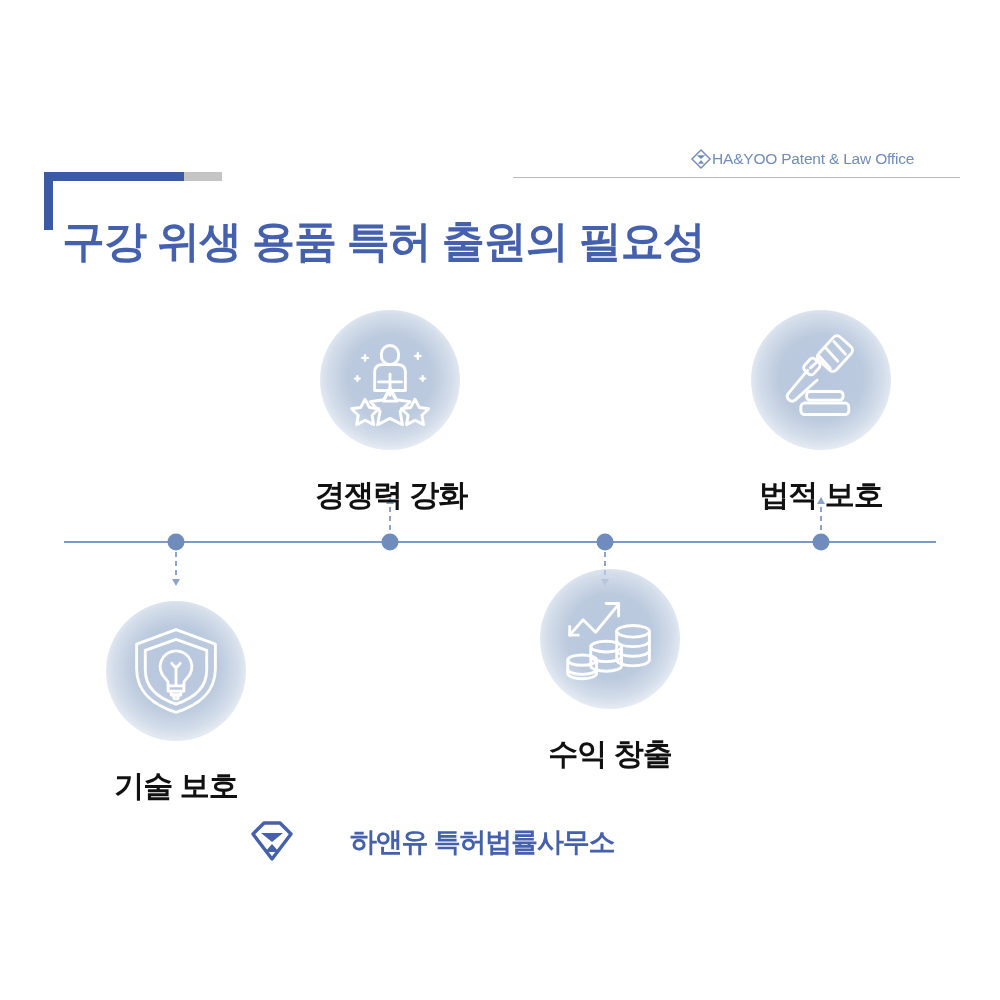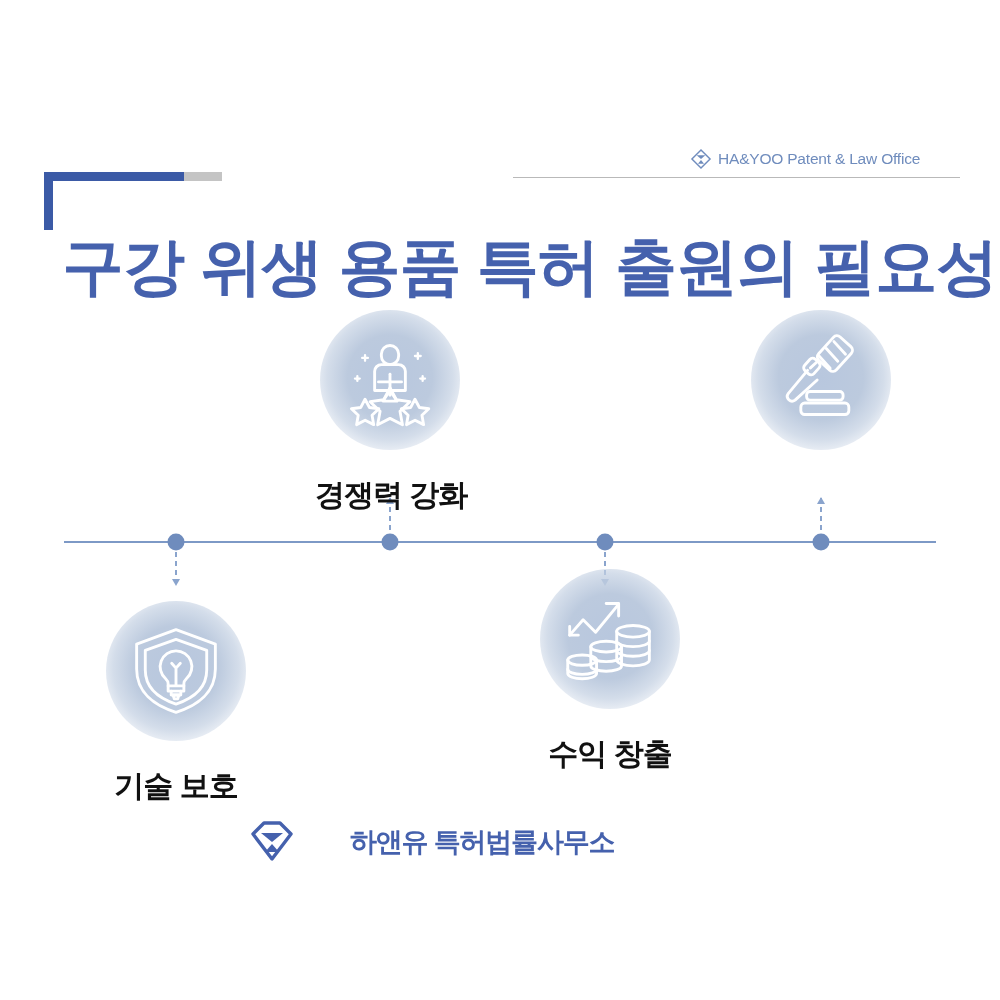--- a/index.html
+++ b/index.html
@@ -8,21 +8,21 @@
     background:#ffffff;
     font-family:"Liberation Sans","DejaVu Sans",sans-serif;
     overflow:hidden;
     position:relative;
   }
   .slide{position:absolute;inset:0;}
 
   
   .brand-row{
     position:absolute; left:690px; top:148px;
-    display:flex; align-items:center; gap:6px;
+    display:flex; align-items:center; 
   }
   .brand-mark{width:22px;height:22px;flex:0 0 auto;}
   .brand-text{
     font-size:15.5px; color:#6f8cbd; letter-spacing:-0.2px;
     white-space:nowrap; font-weight:400;
   }
 
   .rule-thin{
     position:absolute; left:513px; top:176.5px; width:447px; height:1.5px;
     background:#b9b9b9;
@@ -36,21 +36,21 @@
     background:#3b5aa6;
   }
   .bracket-v{
     position:absolute; left:44px; top:172px; width:9px; height:58px;
     background:#3b5aa6;
   }
 
   
   .title{
     position:absolute; left:62px; top:186px; width:900px;
-    font-size:62px; font-weight:700; color:#4561ad;
+    font-size:43px; font-weight:700; color:#4561ad;
     letter-spacing:-1px; line-height:1.25; white-space:nowrap;
   }
 
   
   .timeline{
     position:absolute; left:64px; top:541px; width:872px; height:2px;
     background:#7d99c6;
   }
   .tl-dot{
     position:absolute; width:17px; height:17px; border-radius:50%;
@@ -198,20 +198,21 @@
             <path d="M63.5 10 l12 13.2"></path>
             <path d="M46 31 l-7 6.4"></path>
             <rect x="34" y="28" width="13" height="16" rx="4" transform="rotate(42 40.5 36)"></rect>
             <path d="M36 40 L16 64 a5 5 0 0 0 7 7 L46 50"></path>
             <rect x="35" y="62" width="38" height="9" rx="3.5"></rect>
             <rect x="29" y="74" width="50" height="12" rx="4"></rect>
           </g>
         </svg>
       </span>
     </div>
+    <div class="node-label">법적 보호</div>
   </div>
 
   <div class="node" style="left:101px; top:596px; width:150px;">
     <div class="icon-wrap">
       <span class="glow"></span>
       <span class="glyph">
         <svg viewBox="0 0 100 100" aria-hidden="true">
           <g fill="none" stroke="#ffffff" stroke-width="3" stroke-linecap="round" stroke-linejoin="round">
             <path d="M50 7 L91 22 v26 c0 24-18 38-41 45 C27 86 9 72 9 48 V22 z"></path>
             <path d="M50 17 L82 28.5 v20.5 c0 19-14 29.5-32 35.5 C32 78.5 18 68 18 49 V28.5 z"></path>

